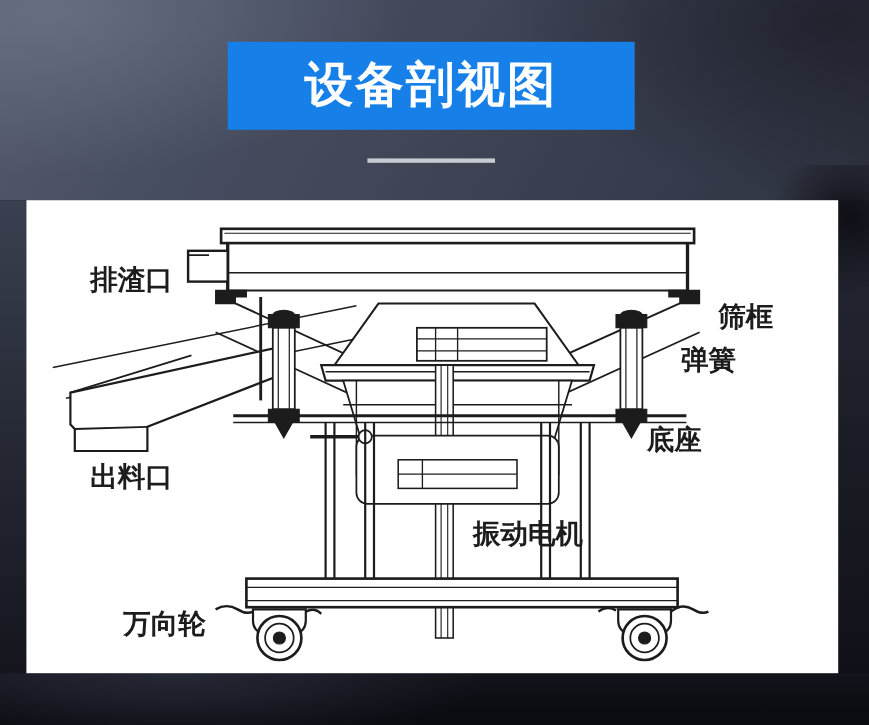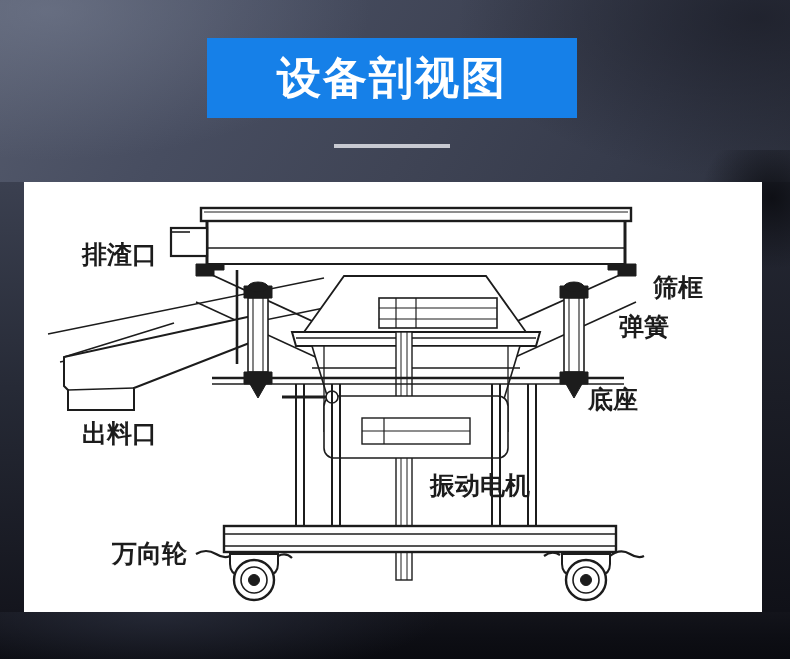--- a/index.html
+++ b/index.html
@@ -96,21 +96,21 @@
     line-height: 1;
     white-space: nowrap;
     font-family: "DejaVu Sans", "Liberation Sans", sans-serif;
   }
   .lbl-paizhakou  { left: 58px;  top: 60px;  }
   .lbl-shaikuang  { left: 629px; top: 52px; margin-top: 41px;  }
   .lbl-chuliaokou { left: 58px;  top: 211px; margin-top: 28px; }
   .lbl-tanhuang   { left: 595px; top: 132px; }
   .lbl-dizuo      { left: 564px; top: 205px; }
   .lbl-zhendong   { left: 390px; top: 291px; margin-left: 16px; }
-  .lbl-wanxianglun{ left: 88px;  top: 359px; text-align: center; }
+  .lbl-wanxianglun{ left: 88px;  top: 372px; text-align: center; }
 
   svg.machine { position: absolute; left: 0; top: 0; }
 </style>
 </head>
 <body>
 
 <div id="page">
 
   <div class="bg-top"></div>
   <div class="bg-bottom"></div>

